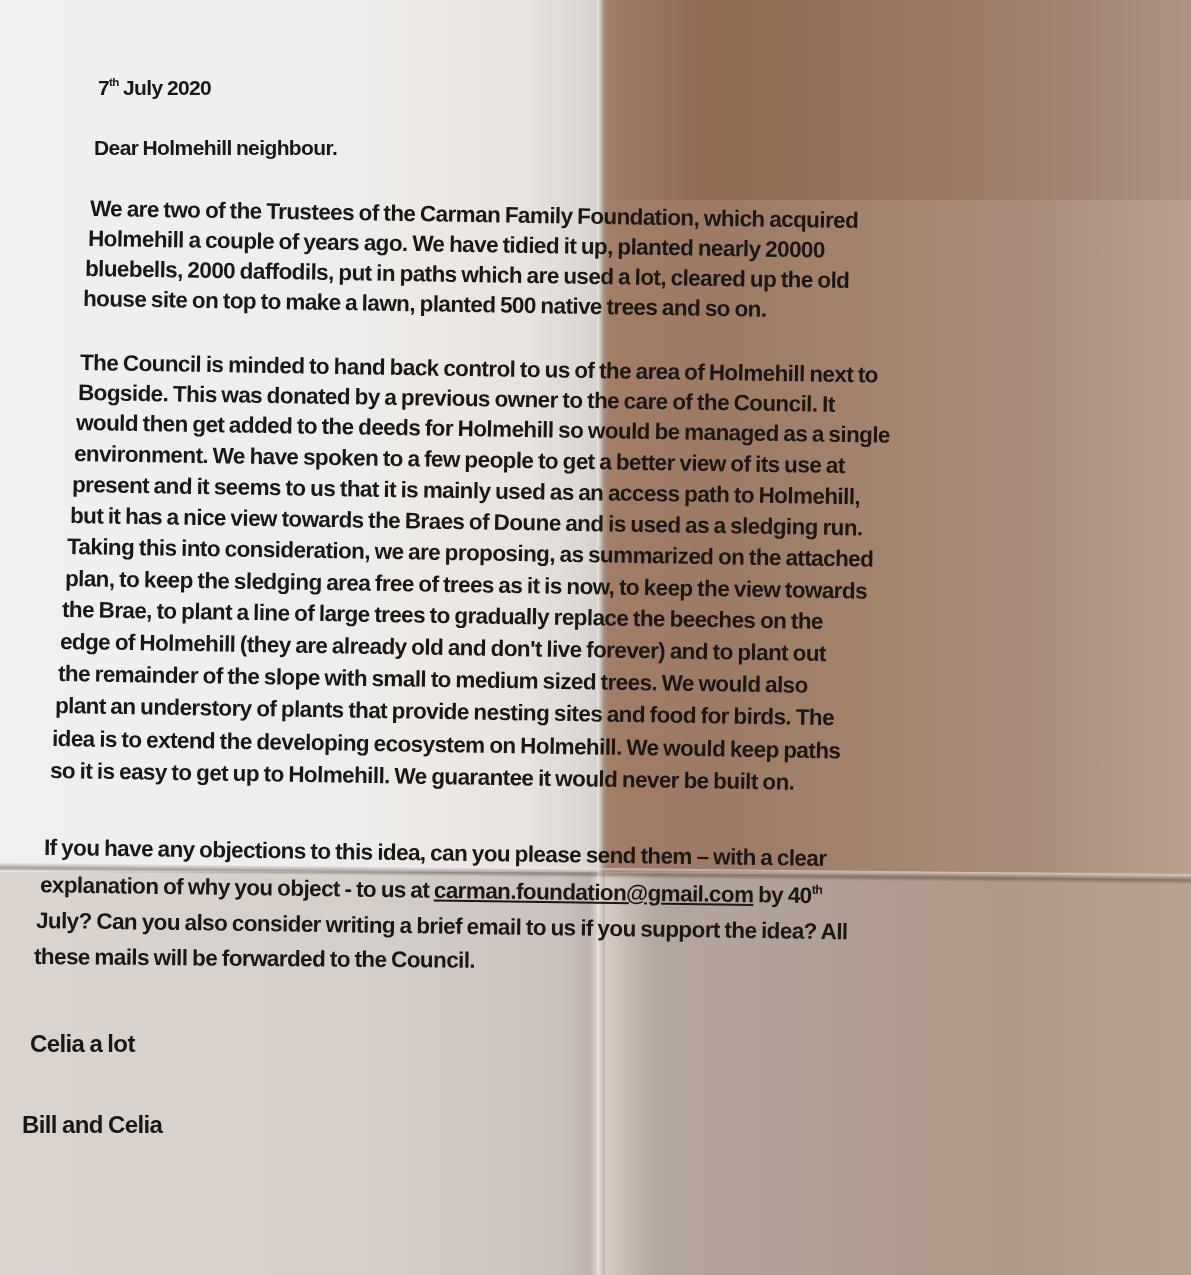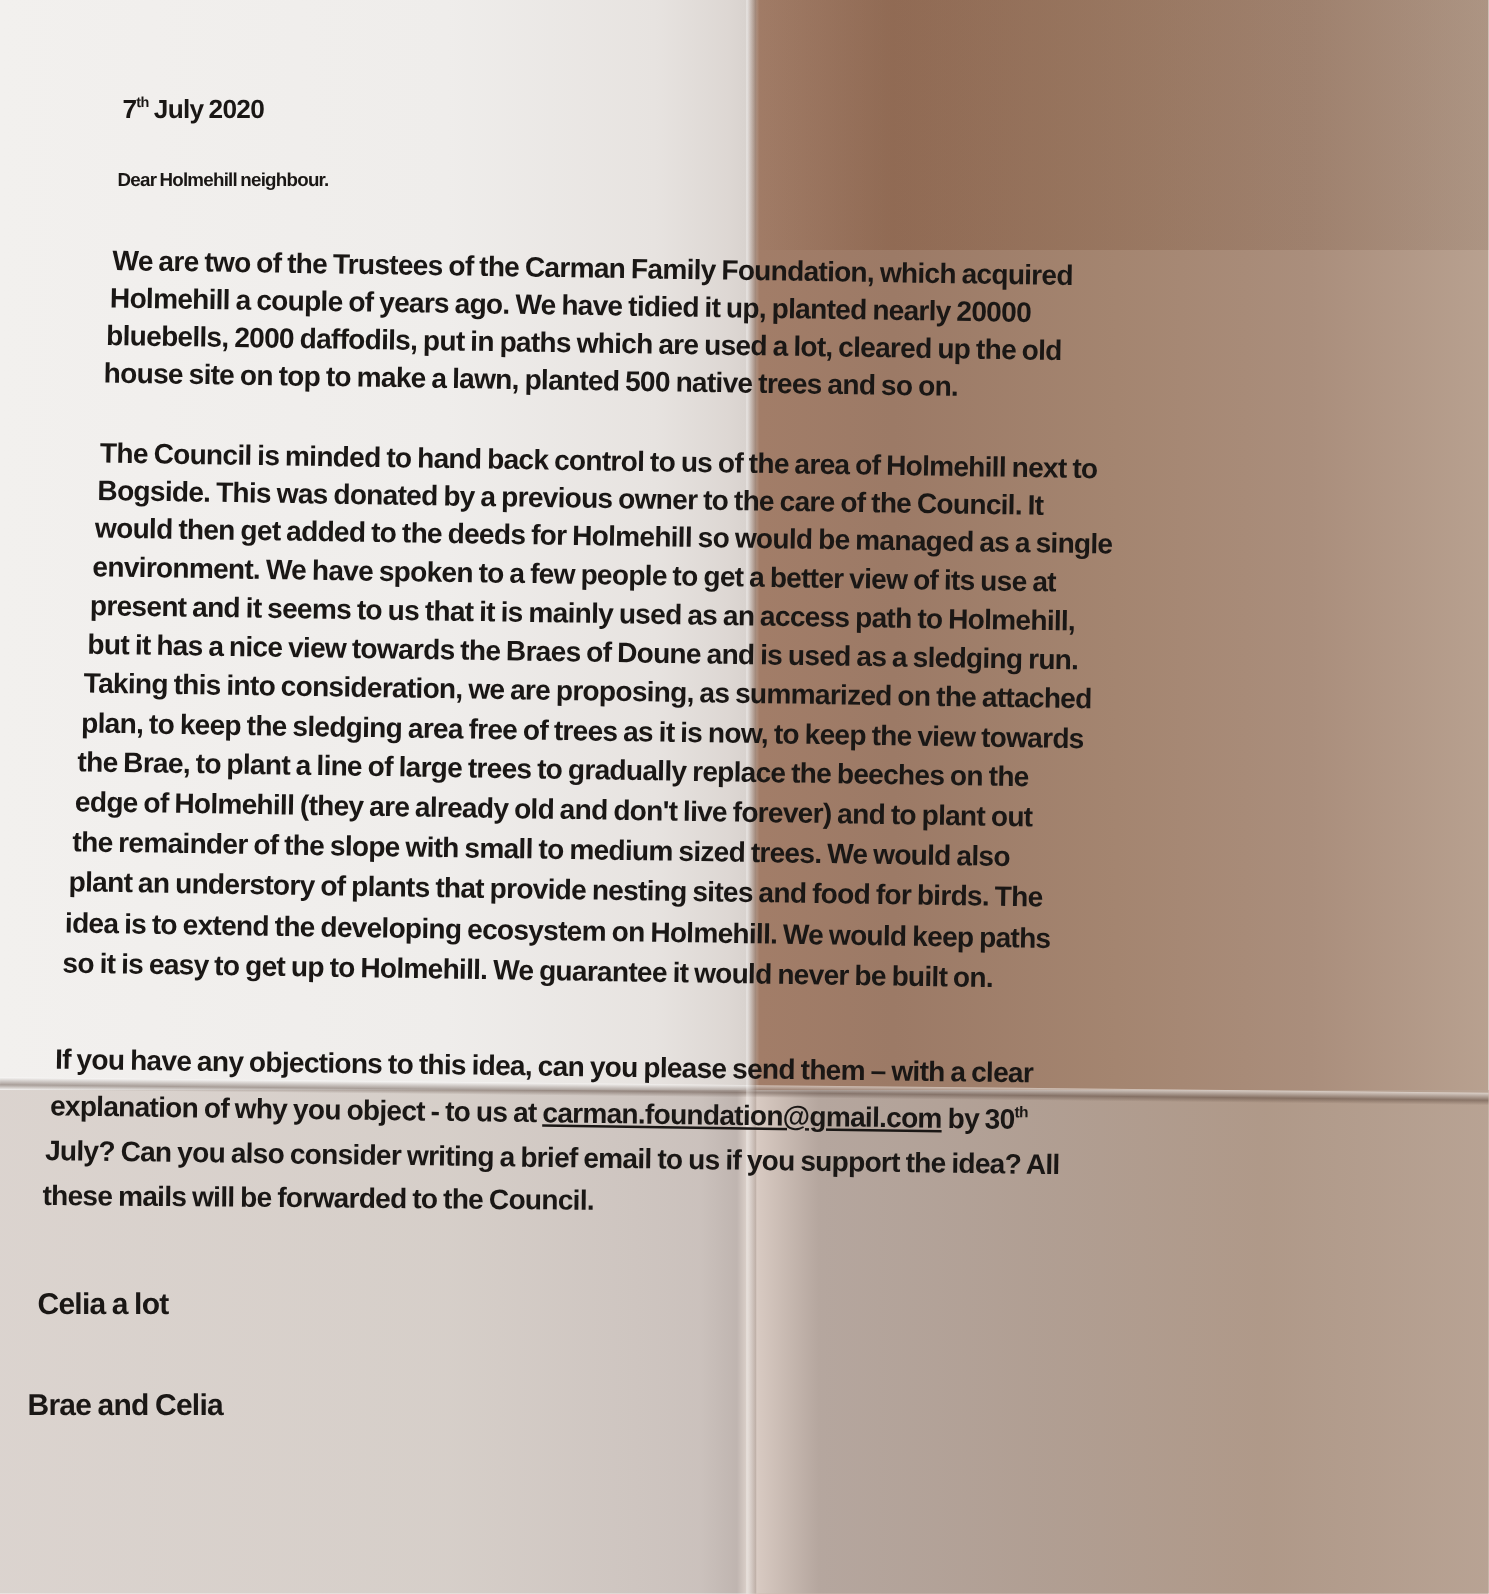--- a/index.html
+++ b/index.html
@@ -55,21 +55,21 @@
 <div class="paper-bottom"></div>
 <div class="fold-h"></div>
 <div class="fold-v"></div>
 
 <div class="letter">
 
   <div class="line" style="left:98px; top:76px; font-size:21px;">
     <span>7</span><sup>th</sup><span> July 2020</span>
   </div>
 
-  <div class="line" style="left:94px; top:136px; font-size:15px;">Dear Holmehill neighbour.</div>
+  <div class="line" style="left:94px; top:136px; font-size:21px;">Dear Holmehill neighbour.</div>
 
   <div>
     <div class="line" style="left:90px; top:196px; transform:rotate(0.9deg);">We are two of the Trustees of the Carman Family Foundation, which acquired</div>
     <div class="line" style="left:88px; top:226px; transform:rotate(0.9deg);">Holmehill a couple of years ago. We have tidied it up, planted nearly 20000</div>
     <div class="line" style="left:85px; top:256px; transform:rotate(0.9deg);">bluebells, 2000 daffodils, put in paths which are used a lot, cleared up the old</div>
     <div class="line" style="left:83px; top:286px; transform:rotate(0.9deg);">house site on top to make a lawn, planted 500 native trees and so on.</div>
   </div>
 
   <div>
     <div class="line" style="left:80px; top:350px; transform:rotate(0.9deg);">The Council is minded to hand back control to us of the area of Holmehill next to</div>
@@ -84,21 +84,21 @@
     <div class="line" style="left:60px; top:629px; transform:rotate(0.9deg);">edge of Holmehill (they are already old and don't live forever) and to plant out</div>
     <div class="line" style="left:58px; top:661px; transform:rotate(0.9deg);">the remainder of the slope with small to medium sized trees. We would also</div>
     <div class="line" style="left:55px; top:693px; transform:rotate(0.9deg);">plant an understory of plants that provide nesting sites and food for birds. The</div>
     <div class="line" style="left:52px; top:726px; transform:rotate(0.9deg);">idea is to extend the developing ecosystem on Holmehill. We would keep paths</div>
     <div class="line" style="left:50px; top:758px; transform:rotate(0.9deg);">so it is easy to get up to Holmehill. We guarantee it would never be built on.</div>
   </div>
 
   <div>
     <div class="line" style="left:44px; top:835px; transform:rotate(0.8deg);">If you have any objections to this idea, can you please send them – with a clear</div>
     <div class="line" style="left:40px; top:872px; transform:rotate(0.8deg);">
-      <span>explanation of why you object - to us at </span><a>carman.foundation@gmail.com</a><span> by 30</span><sup>th</sup>
+      <span>explanation of why you object - to us at </span><a>carman.foundation@gmail.com</a><span> by 40</span><sup>th</sup>
     </div>
     <div class="line" style="left:36px; top:908px; transform:rotate(0.8deg);">July? Can you also consider writing a brief email to us if you support the idea? All</div>
     <div class="line" style="left:34px; top:944px; transform:rotate(0.5deg);">these mails will be forwarded to the Council.</div>
   </div>
 
   <div class="line" style="left:30px; top:1030px; font-size:24px;">Celia a lot</div>
-  <div class="line" style="left:22px; top:1111px; font-size:24px;">Brae and Celia</div>
+  <div class="line" style="left:22px; top:1111px; font-size:24px;">Bill and Celia</div>
 </div>
 
 </body></html>

